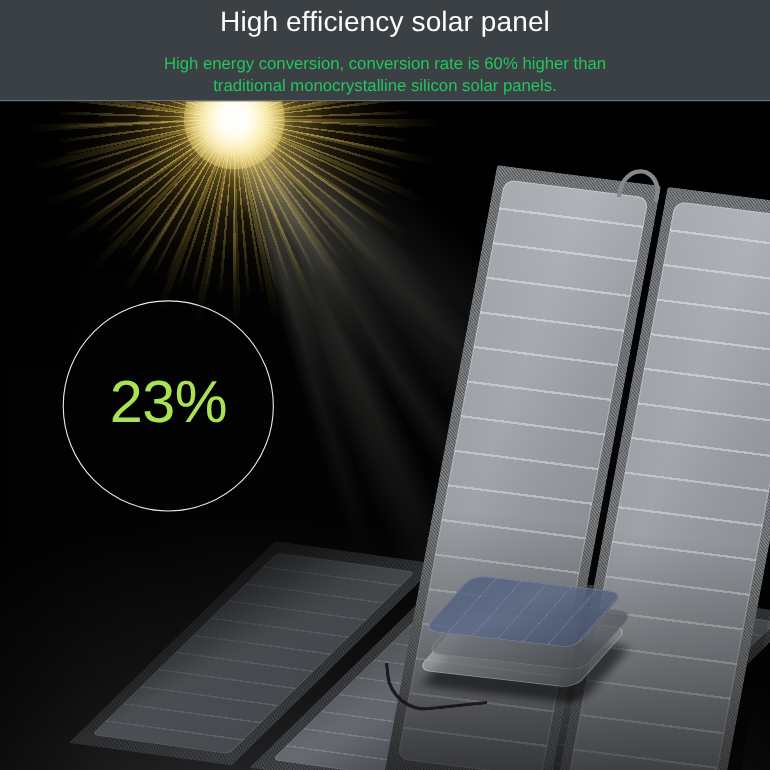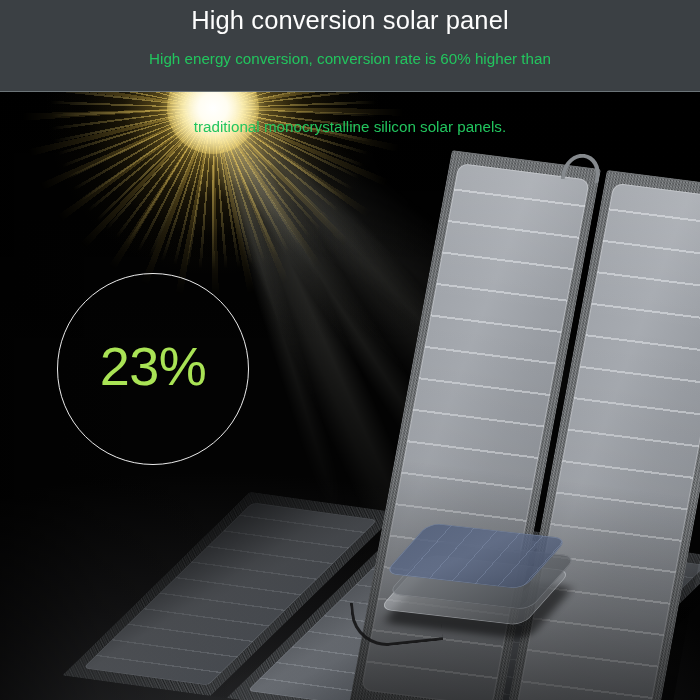--- a/index.html
+++ b/index.html
@@ -50,21 +50,21 @@
     left: 0;
     width: 700px;
     text-align: center;
     color: #22c55e;
     font-size: 15.2px;
     font-weight: 400;
     line-height: 21px;
     white-space: nowrap;
   }
   #sub1 { top: 48px; }
-  #sub2 { top: 68px; margin-top: 48px; }
+  #sub2 { top: 68px; }
 
   
   #photo {
     position: absolute;
     left: 0; top: 92px;
     width: 700px;
     height: 696px;
     overflow: hidden;
     background: #000;
   }
@@ -415,18 +415,18 @@
       <div id="sun-core"></div>
     </div>
 
     <div id="badge">
       <div id="badge-pct">23%</div>
     </div>
 
   </div>
 
   <div id="header">
-    <div id="title">High conversion solar panel</div>
+    <div id="title">High efficiency solar panel</div>
     <div class="subline" id="sub1">High energy conversion, conversion rate is 60% higher than</div>
     <div class="subline" id="sub2">traditional monocrystalline silicon solar panels.</div>
   </div>
 
 </div>
 
 </body></html>

